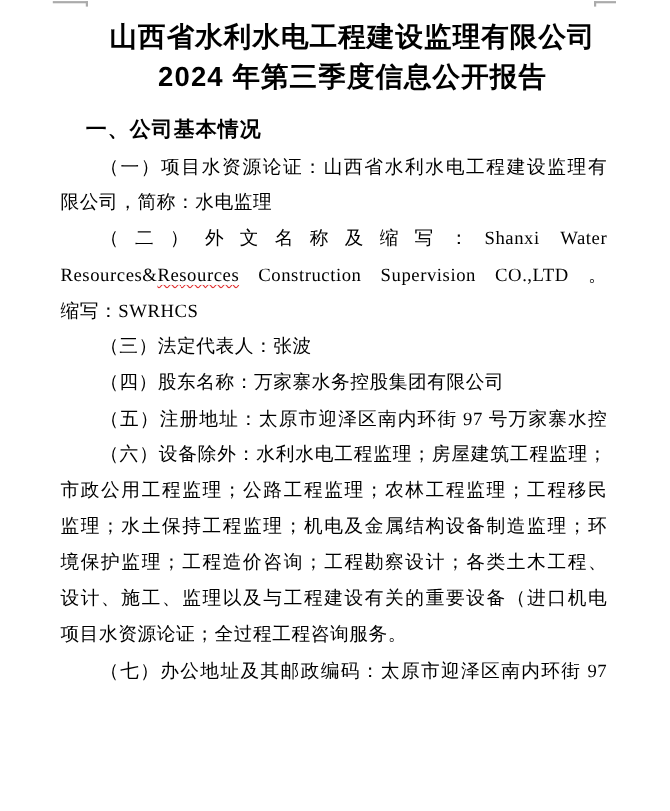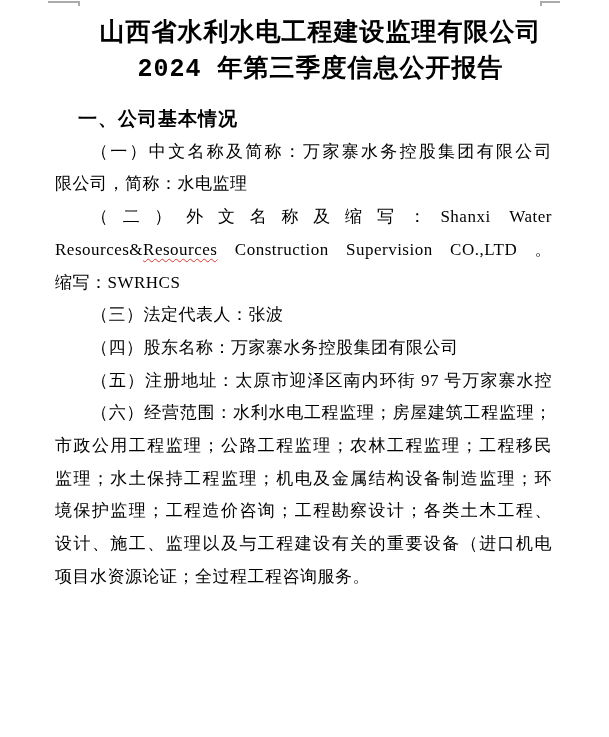--- a/index.html
+++ b/index.html
@@ -34,21 +34,21 @@
   .boundary-mark.left .tick  { right: 0; }
   .boundary-mark.right .tick { left: 0; }
 
   .doc-title {
     margin-top: 16px;
     text-align: center;
     font-weight: bold;
     font-size: 25px;
     line-height: 36px;
     letter-spacing: 1px;
-    font-family: Liberation Mono, monospace;
+    font-family: Liberation Sans, sans-serif;
     padding-left: 32px;
   }
   .doc-body {
     margin: 15px 57px 0 55px;
     font-size: 17px;
     line-height: 32.7px;
     letter-spacing: 0.5px;
   }
   .sec-heading {
     font-family: "Liberation Sans", "DejaVu Sans", sans-serif;
@@ -87,21 +87,21 @@
   <div class="doc-title">
     <div>山西省水利水电工程建设监理有限公司</div>
     <div>2024 年第三季度信息公开报告</div>
   </div>
 
   <div class="doc-body">
 
     <div class="sec-heading">一、公司基本情况</div>
 
     <div class="para">
-      <div class="ln first">（一）中文名称及简称：万家寨水务控股集团有限公司</div>
+      <div class="ln first">（一）项目水资源论证：山西省水利水电工程建设监理有</div>
       <div class="ln last">限公司，简称：水电监理</div>
     </div>
 
     <div class="para">
       <div class="ln first">（二）外文名称及缩写：Shanxi Water</div>
       <div class="ln"><span>Resources&amp;</span><span class="spellcheck-underline">Resources</span><span> Construction Supervision CO.,LTD 。</span></div>
       <div class="ln last">缩写：SWRHCS</div>
     </div>
 
     <div class="para">
@@ -110,23 +110,26 @@
 
     <div class="para">
       <div class="ln first last">（四）股东名称：万家寨水务控股集团有限公司</div>
     </div>
 
     <div class="para">
       <div class="ln first">（五）注册地址：太原市迎泽区南内环街 97 号万家寨水控</div>
     </div>
 
     <div class="para">
-      <div class="ln first">（六）经营范围：水利水电工程监理；房屋建筑工程监理；</div>
+      <div class="ln first">（六）设备除外：水利水电工程监理；房屋建筑工程监理；</div>
       <div class="ln">市政公用工程监理；公路工程监理；农林工程监理；工程移民</div>
       <div class="ln">监理；水土保持工程监理；机电及金属结构设备制造监理；环</div>
       <div class="ln">境保护监理；工程造价咨询；工程勘察设计；各类土木工程、</div>
       <div class="ln">设计、施工、监理以及与工程建设有关的重要设备（进口机电</div>
       <div class="ln last">项目水资源论证；全过程工程咨询服务。</div>
     </div>
 
+    <div class="para">
+      <div class="ln first">（七）办公地址及其邮政编码：太原市迎泽区南内环街 97</div>
+    </div>
 
   </div>
 </div>
 
 </body></html>

